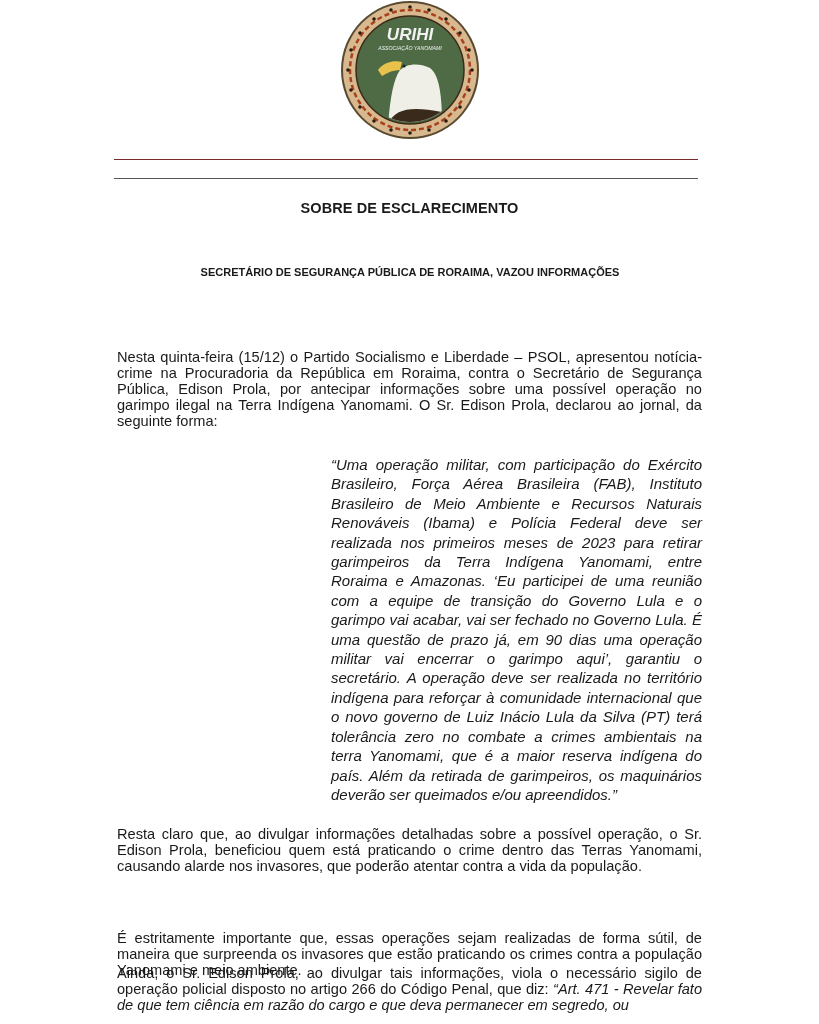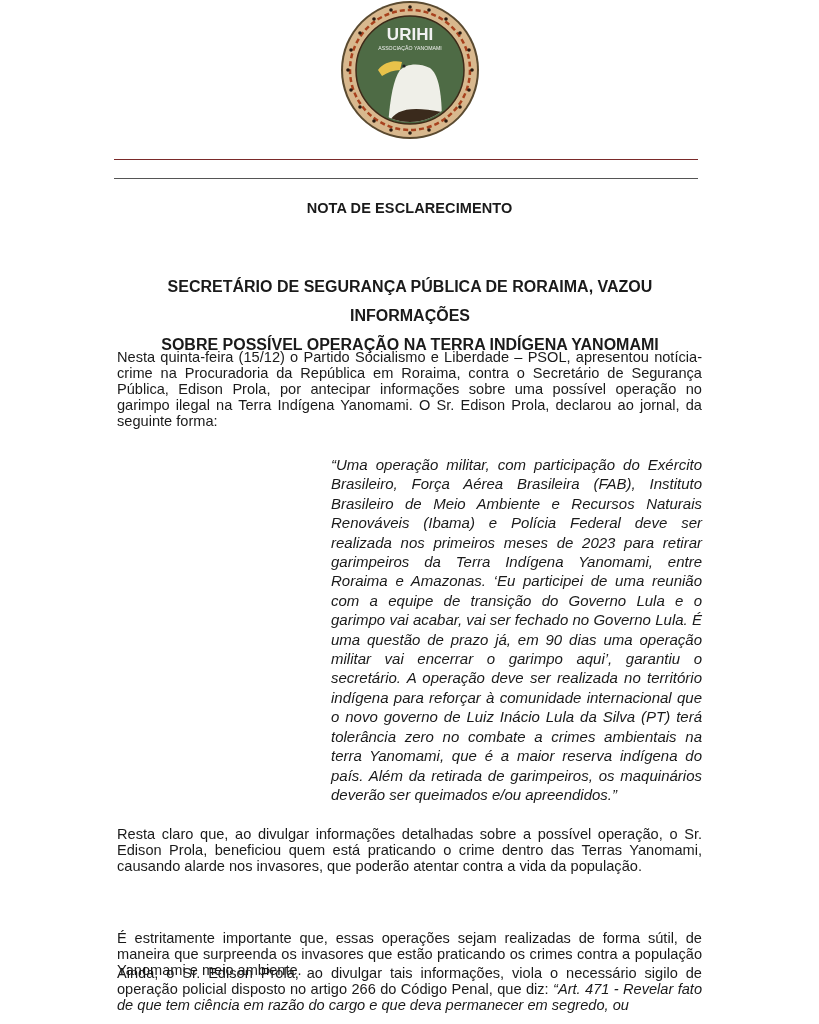--- a/index.html
+++ b/index.html
@@ -1,22 +1,22 @@
 <!DOCTYPE html>
 <html><head>
   <meta charset="utf-8">
   <style>
     html, body { margin: 0; padding: 0; background: #ffffff; }
     body { width: 819px; height: 1024px; overflow: hidden; position: relative; font-family: "Liberation Sans", sans-serif; color: #1a1a1a; }
-    .logo { position: absolute; left: 338px; top: 0px; width: 144px; height: 140px; }
+    .logo { position: absolute; left: 338px; top: 0px; width: 144px; height: 140px; font-style: italic; }
     .rule { position: absolute; left: 114px; width: 584px; height: 0; }
     .rule-red { top: 159px; border-top: 1.5px solid #7a2a2a; }
     .rule-gray { top: 178px; border-top: 1.5px solid #555; }
     .title { position: absolute; left: 0; width: 819px; top: 200px; text-align: center; font-weight: bold; font-size: 14.5px; letter-spacing: 0.1px; }
-    .subtitle { position: absolute; left: 110px; width: 600px; top: 272px; text-align: center; font-weight: bold; font-size: 16px; line-height: 29px; }
+    .subtitle { position: absolute; left: 110px; width: 600px; top: 258px; text-align: center; font-weight: bold; font-size: 11px; line-height: 29px; }
     .para { position: absolute; left: 117px; width: 585px; font-size: 14.6px; line-height: 16px; text-align: justify; }
     .p1 { top: 349px; }
     .quote { position: absolute; left: 331px; width: 371px; top: 455px; font-size: 15px; line-height: 19.4px; text-align: justify; font-style: italic; }
     .p2 { top: 826px; }
     .p3 { top: 930px; }
     .p4 { top: 965px; }
     .ital { font-style: italic; }
   </style>
 </head>
 <body>
@@ -61,25 +61,24 @@
       <circle cx="66" cy="66" r="1.6" fill="#222"></circle>
     </g>
     <text x="72" y="40" text-anchor="middle" font-family="Liberation Sans, sans-serif" font-weight="bold" font-size="17" fill="#f2f2f2">URIHI</text>
     <text x="72" y="50" text-anchor="middle" font-family="Liberation Sans, sans-serif" font-size="5.2" fill="#f2f2f2">ASSOCIAÇÃO YANOMAMI</text>
   </svg>
 </div>
 
 <div class="rule rule-red"></div>
 <div class="rule rule-gray"></div>
 
-<div class="title">NOTA DE ESCLARECIMENTO</div>
+<div class="title">SOBRE DE ESCLARECIMENTO</div>
 
 <div class="subtitle">
   <div>SECRETÁRIO DE SEGURANÇA PÚBLICA DE RORAIMA, VAZOU INFORMAÇÕES</div>
-  <div>SOBRE POSSÍVEL OPERAÇÃO NA TERRA INDÍGENA YANOMAMI</div>
 </div>
 
 <div class="para p1">Nesta quinta-feira (15/12) o Partido Socialismo e Liberdade – PSOL, apresentou notícia-crime na Procuradoria da República em Roraima, contra o Secretário de Segurança Pública, Edison Prola, por antecipar informações sobre uma possível operação no garimpo ilegal na Terra Indígena Yanomami. O Sr. Edison Prola, declarou ao jornal, da seguinte forma:</div>
 
 <div class="quote">“Uma operação militar, com participação do Exército Brasileiro, Força Aérea Brasileira (FAB), Instituto Brasileiro de Meio Ambiente e Recursos Naturais Renováveis (Ibama) e Polícia Federal deve ser realizada nos primeiros meses de 2023 para retirar garimpeiros da Terra Indígena Yanomami, entre Roraima e Amazonas. ‘Eu participei de uma reunião com a equipe de transição do Governo Lula e o garimpo vai acabar, vai ser fechado no Governo Lula. É uma questão de prazo já, em 90 dias uma operação militar vai encerrar o garimpo aqui’, garantiu o secretário. A operação deve ser realizada no território indígena para reforçar à comunidade internacional que o novo governo de Luiz Inácio Lula da Silva (PT) terá tolerância zero no combate a crimes ambientais na terra Yanomami, que é a maior reserva indígena do país. Além da retirada de garimpeiros, os maquinários deverão ser queimados e/ou apreendidos.”</div>
 
 <div class="para p2">Resta claro que, ao divulgar informações detalhadas sobre a possível operação, o Sr. Edison Prola, beneficiou quem está praticando o crime dentro das Terras Yanomami, causando alarde nos invasores, que poderão atentar contra a vida da população.</div>
 
 <div class="para p3">É estritamente importante que, essas operações sejam realizadas de forma sútil, de maneira que surpreenda os invasores que estão praticando os crimes contra a população Yanomami e meio ambiente.</div>
 

